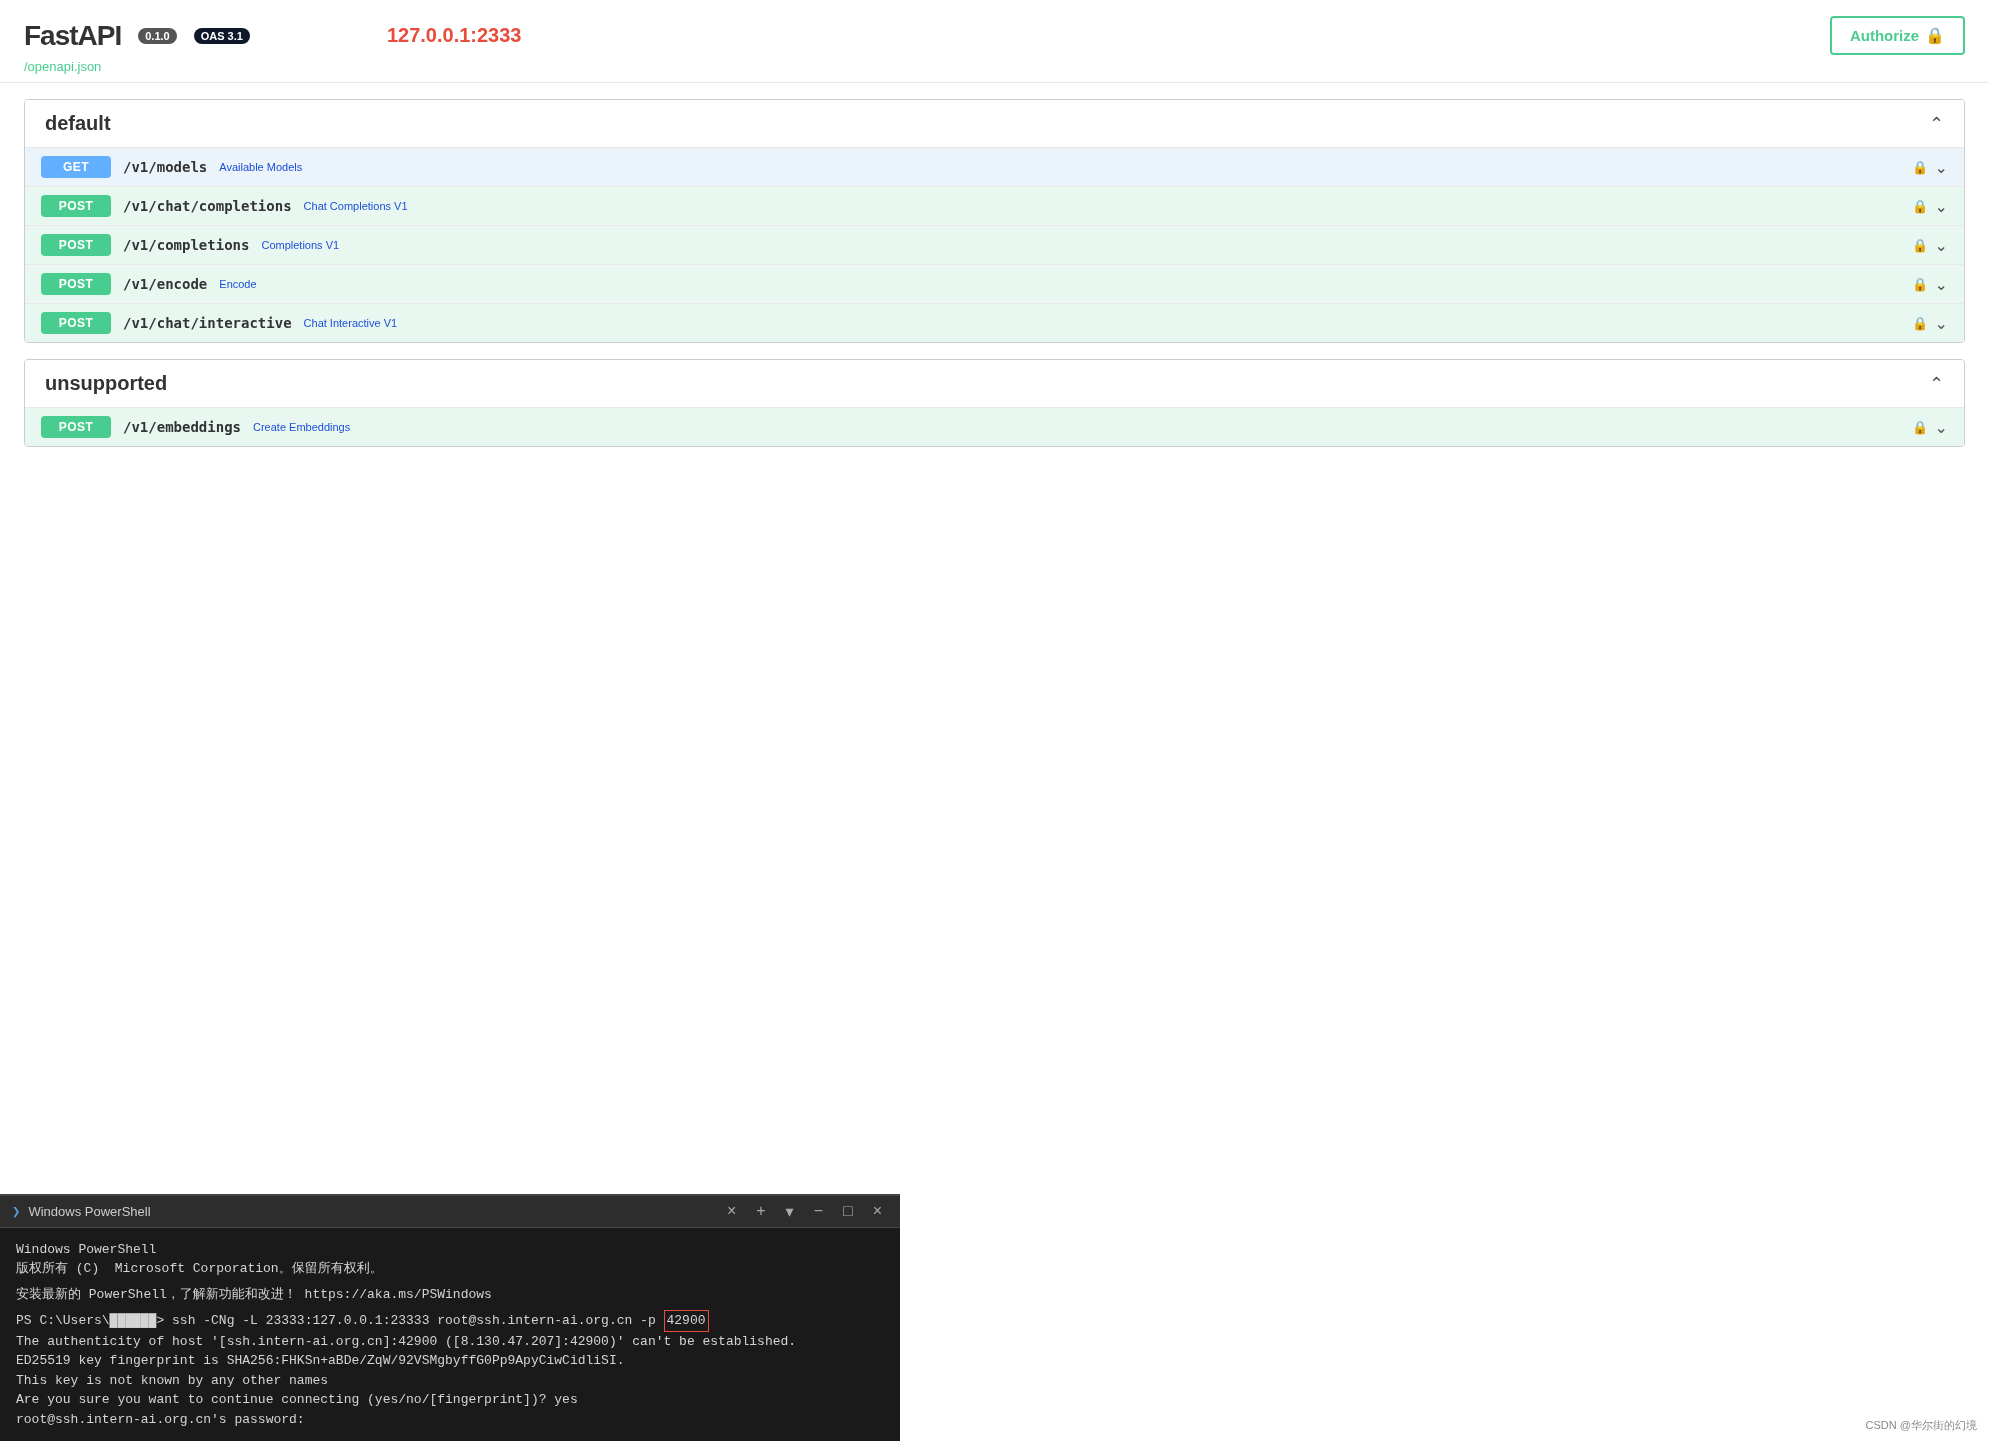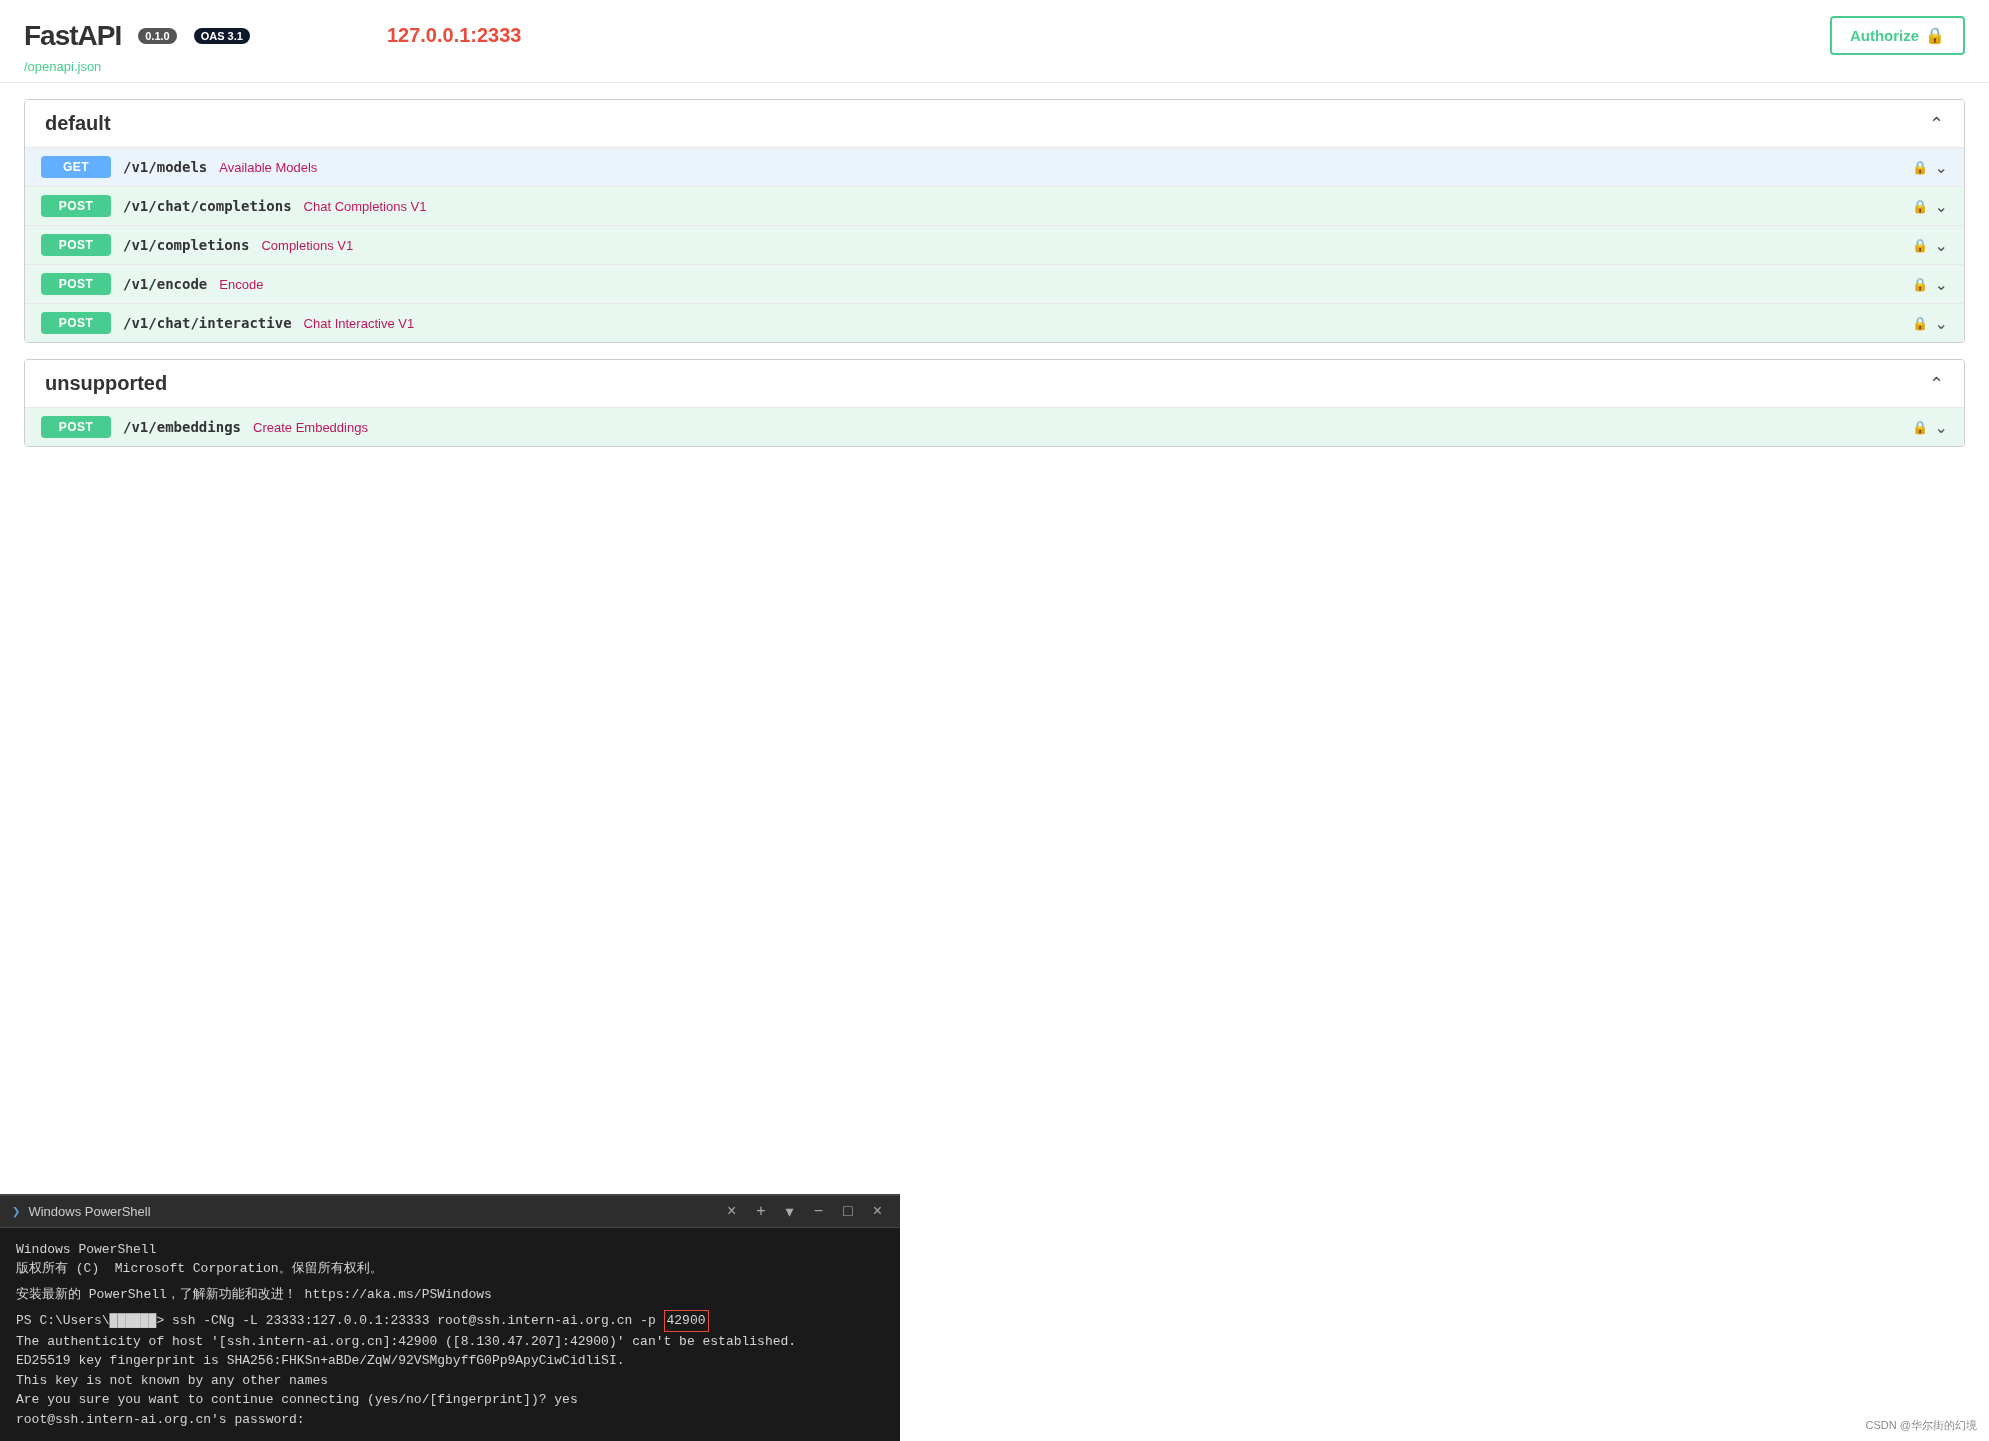--- a/index.html
+++ b/index.html
@@ -44,21 +44,21 @@
 
     .method-badge {
       display: inline-block; width: 70px; text-align: center;
       padding: 4px 8px; border-radius: 4px; font-size: 12px; font-weight: 700;
       color: #fff; letter-spacing: 0.5px;
     }
     .method-get { background: #61affe; }
     .method-post { background: #49cc90; }
 
     .api-path { font-family: monospace; font-size: 14px; font-weight: 600; color: #333; }
-    .api-desc { font-size: 13px; color: #be185d; }
+    .api-desc { font-size: 11px; color: #1d4ed8; }
 
     
     .row-get { background: #ebf3fb; }
 
     
     .row-post { background: #e8f8f0; }
 
     
     .terminal-container {
       position: fixed; bottom: 0; left: 0; width: 900px;

